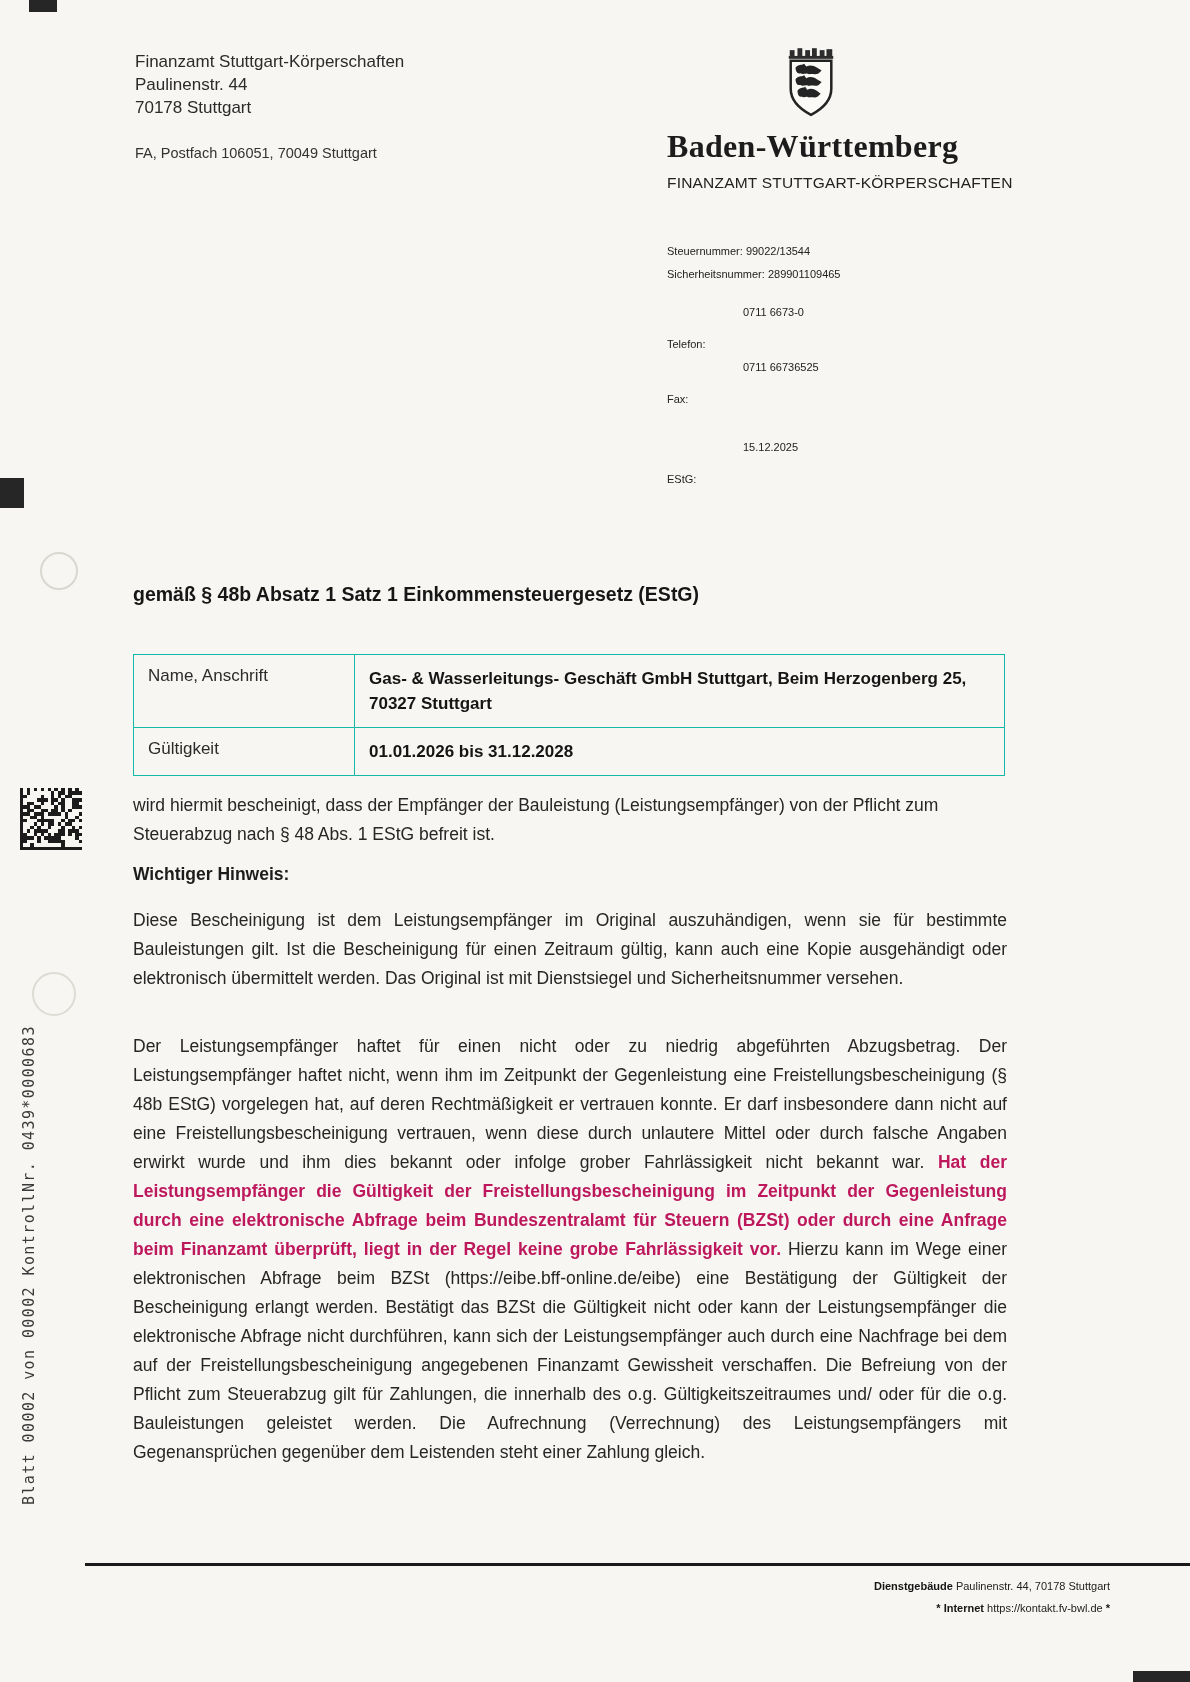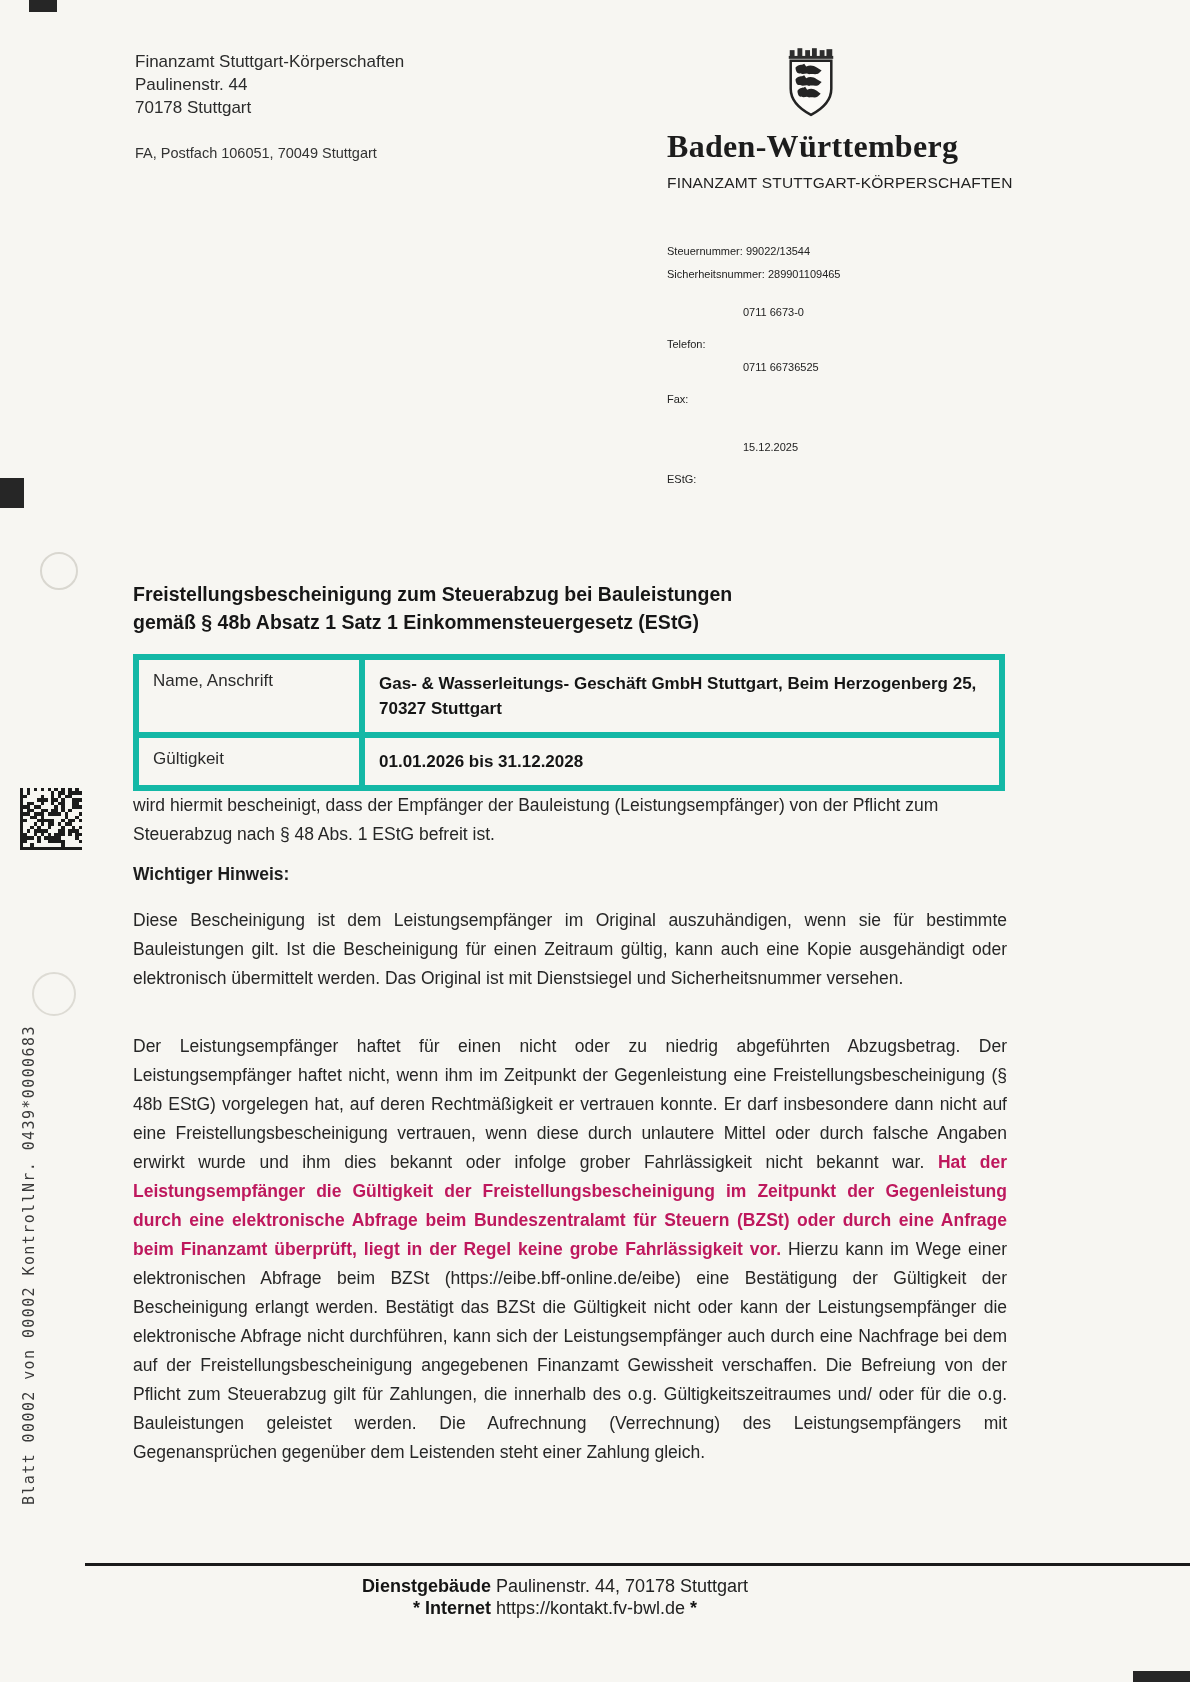--- a/index.html
+++ b/index.html
@@ -30,38 +30,38 @@
   .meta-row{display:flex;}
   .meta-label{width:76px;flex:0 0 auto;margin-top:32px;}
   .meta .gap{height:16px;}
   .meta .gap2{height:26px;}
 
   
   .doc-title{left:133px;top:580px;font-size:19.5px;font-weight:700;line-height:28px;color:#161616;width:800px;}
 
   
   .cert-table{left:133px;top:654px;width:872px;border-collapse:collapse;font-size:17px;}
-  .cert-table td{border:6px solid #14b8a6;padding:11px 14px;vertical-align:top;}
+  .cert-table td{border:1px solid #14b8a6;padding:11px 14px;vertical-align:top;}
   .cert-table td.lbl{width:192px;color:#2b2b2b;font-weight:400;}
   .cert-table td.val{font-weight:700;color:#151515;line-height:25px;}
 
   
   .barcode{left:20px;top:788px;width:62px;height:62px;}
 
   
   .bodytext{left:133px;width:874px;font-size:17.5px;line-height:29px;color:#262626;}
   .certify{top:791px;}
   .notice-h{left:133px;top:864px;font-size:17.5px;font-weight:700;color:#1c1c1c;}
   .para1{top:906px;text-align:justify;}
   .para2{top:1032px;text-align:justify;}
   .para2 b{color:#be185d;}
 
   
   .rule{left:85px;top:1563px;width:1105px;height:3px;background:#1a1a1a;}
-  .footer{left:0;top:1576px;width:1110px;text-align:center;font-size:18px;line-height:21.5px;color:#222;}
+  .footer{left:0;top:1576px;width:1110px;text-align:right;font-size:11px;line-height:21.5px;color:#222;}
   .footer b{color:#141414;}
 
   
   .margin-text{
     left:20px;top:1505px;
     transform:rotate(-90deg);transform-origin:0 0;
     font-family:"DejaVu Sans Mono",monospace;
     font-size:15px;letter-spacing:1.4px;color:#3a3a3a;white-space:nowrap;
   }
 </style>
@@ -118,21 +118,20 @@
     <span>0711 66736525</span>
   </div>
   <div class="gap2"></div>
   <div class="meta-row">
     <span class="meta-label">EStG:</span>
     <span>15.12.2025</span>
   </div>
 </div>
 
 <div class="abs doc-title">
-  <div>Freistellungsbescheinigung zum Steuerabzug bei Bauleistungen</div>
   <div>gemäß § 48b Absatz 1 Satz 1 Einkommensteuergesetz (EStG)</div>
 </div>
 
 <table class="abs cert-table">
   <tbody>
       <tr>
     <td class="lbl">Name, Anschrift</td>
     <td class="val">Gas- &amp; Wasserleitungs- Geschäft GmbH Stuttgart, Beim Herzogenberg 25, 70327 Stuttgart</td>
   </tr>
   <tr>

